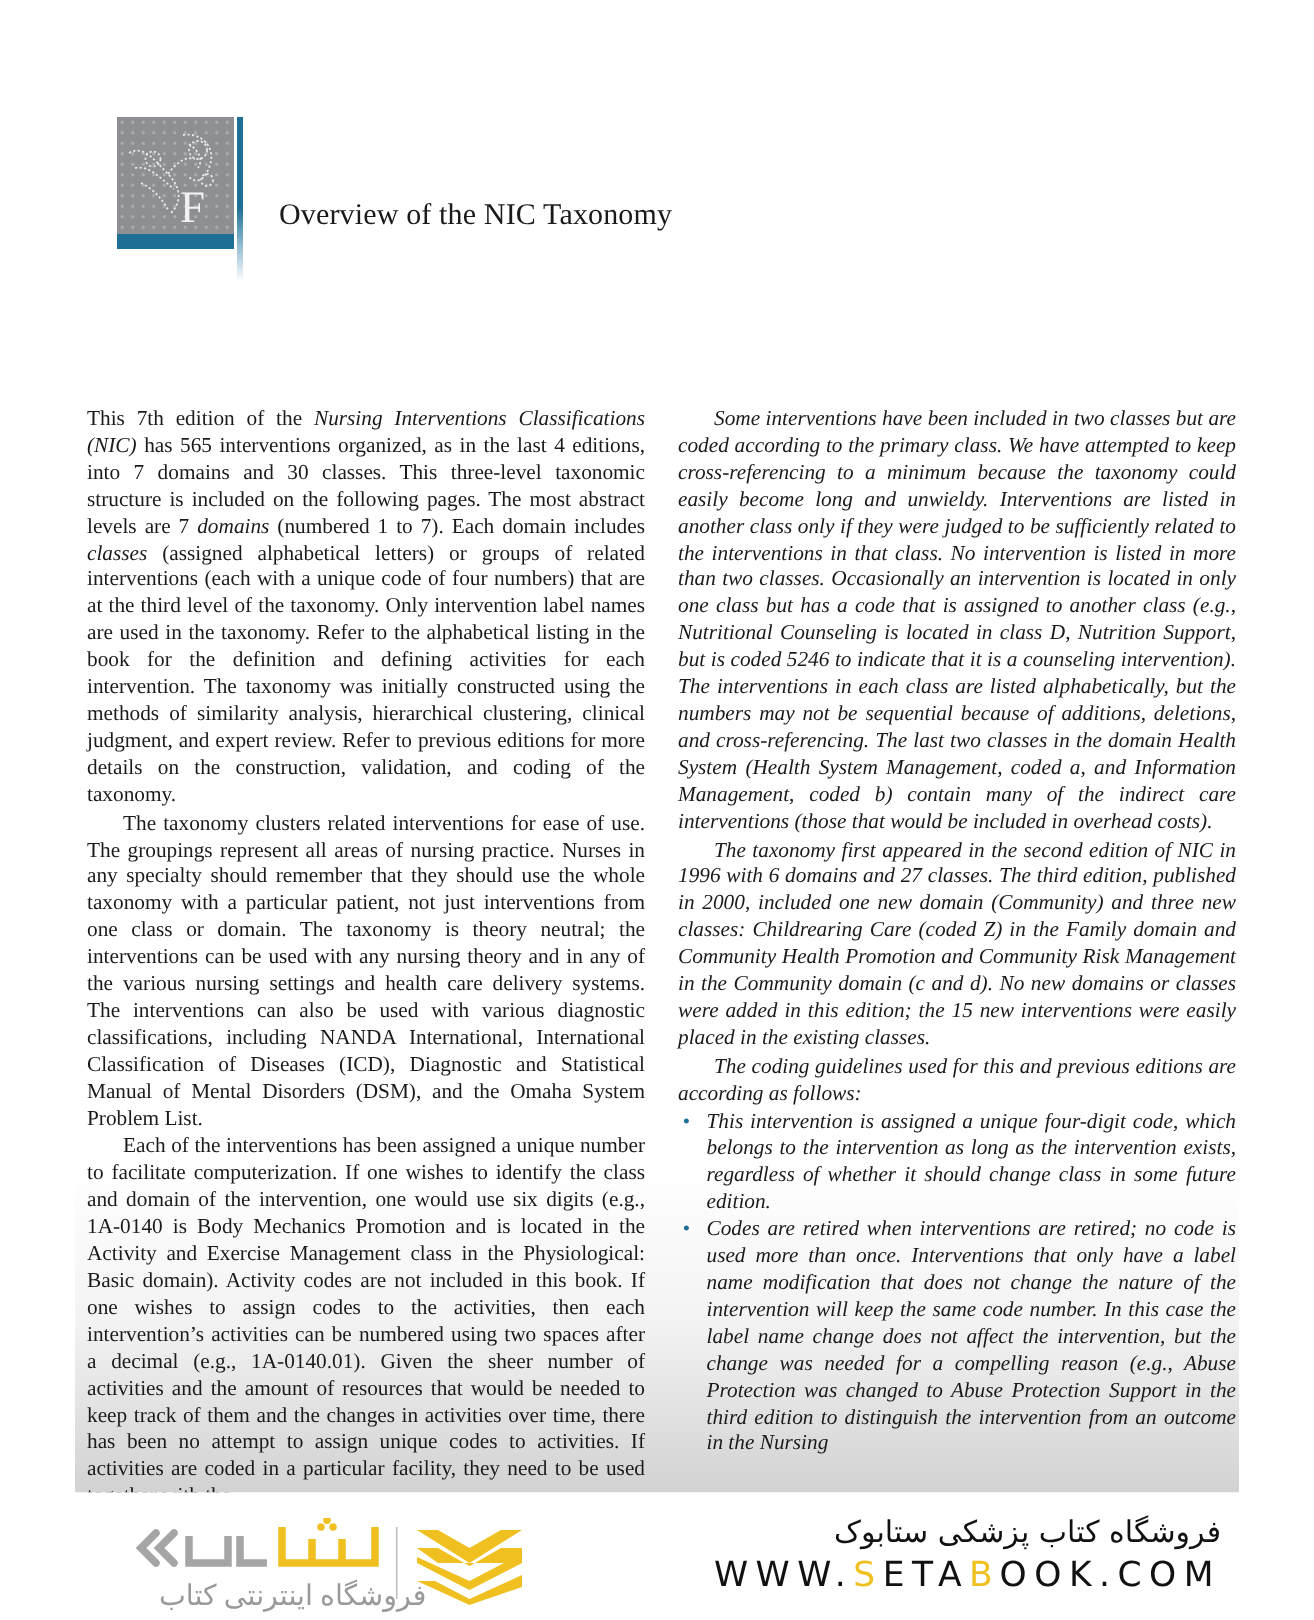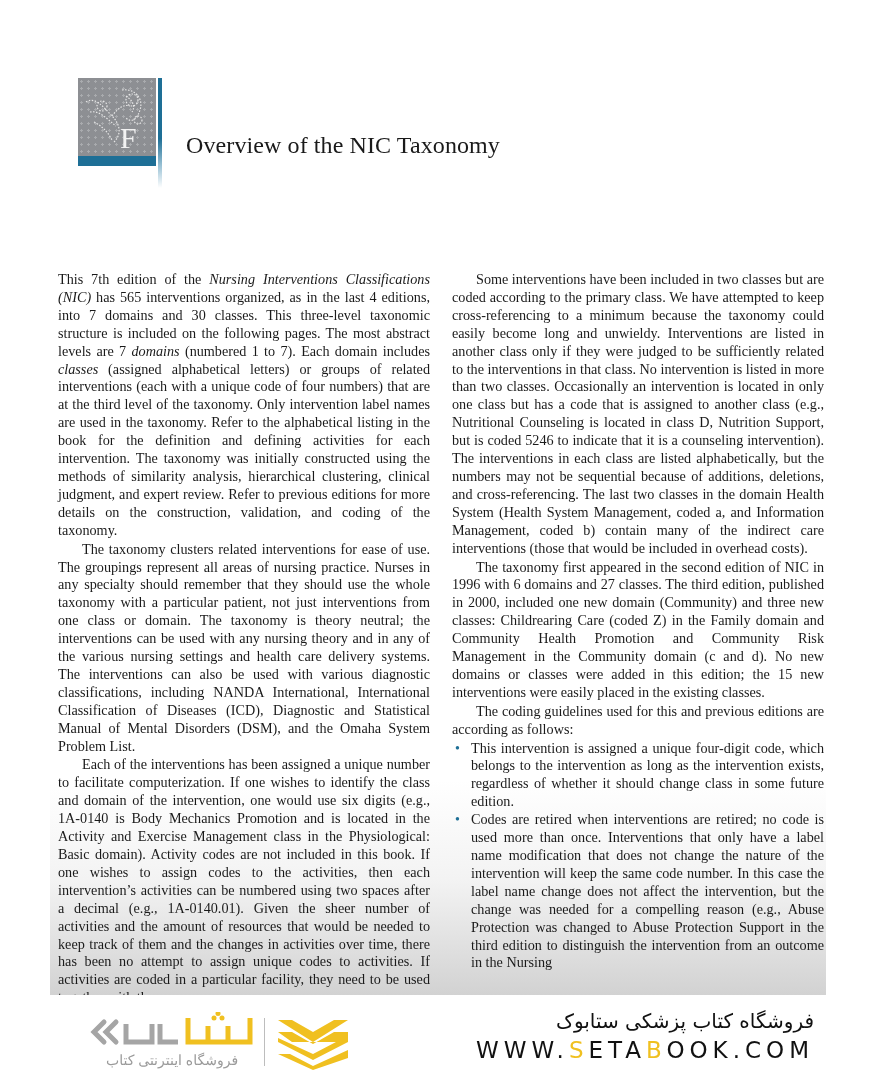--- a/index.html
+++ b/index.html
@@ -8,37 +8,37 @@
     .page { position: absolute; left: 50px; top: 0; width: 776px; height: 995px; overflow: hidden;
       background: linear-gradient(to bottom, #ffffff 0px, #ffffff 780px, #f3f3f3 880px, #dcdcdc 960px, #d2d2d2 995px); }
 
     .chapter-badge { position: absolute; left: 28px; top: 78px; width: 78px; height: 88px; background: #8d8f93;
       background-image: radial-gradient(circle, #a9abae 1.1px, transparent 1.3px); background-size: 7px 7px; }
     .chapter-badge .blue-band { position: absolute; left: 0; bottom: 0; width: 78px; height: 10px; background: #1e6f96; }
     .chapter-badge .floral { position: absolute; left: 4px; top: 4px; width: 70px; height: 72px; }
     .vert-rule { position: absolute; left: 108px; top: 78px; width: 4px; height: 110px;
       background: linear-gradient(to bottom, #1e6f96 0%, #1e6f96 55%, #9cc3d6 80%, rgba(255,255,255,0) 100%); }
 
-    .page-title { position: absolute; left: 136px; top: 132px; font-size: 24px; font-weight: normal; margin: 0; color: #1a1a1a; letter-spacing: 0.1px; white-space: nowrap; }
+    .page-title { position: absolute; left: 136px; top: 132px; font-size: 20px; font-weight: normal; margin: 0; color: #1a1a1a; letter-spacing: 0.1px; white-space: nowrap; }
 
     .col { position: absolute; top: 251px; width: 372px; font-size: 14.2px; line-height: 17.9px; text-align: justify; hyphens: manual; margin-top: 20px; }
     .col-left { left: 8px; }
-    .col-right { left: 402px; }
+    .col-right { left: 402px; font-style: italic; }
     .col p { margin: 0; }
     .col p.indent { text-indent: 24px; }
     .col p + p { margin-top: 1px; }
 
     .bullets { list-style: none; margin: 1px 0 0 0; padding: 0; }
     .bullets li { position: relative; padding-left: 19px; }
     .bullets li .bullet-dot { position: absolute; left: 3px; top: 0; color: #1e6f96; font-size: 14px; }
 
     .watermark { position: absolute; left: 0; top: 995px; width: 876px; height: 85px; background: #ffffff; }
     .logo { position: absolute; left: 90px; top: 17px; width: 260px; height: 60px; }
     .logo .logo-mark { position: absolute; left: 0; top: 0; width: 170px; height: 40px; }
-    .logo .logo-sub { position: absolute; left: 16px; top: 40px; font-family: Liberation Sans, sans-serif; font-size: 14px; color: #9a9a9a; direction: rtl; white-space: nowrap; }
+    .logo .logo-sub { position: absolute; left: 16px; top: 40px; font-family: Liberation Serif, serif; font-size: 19px; color: #9a9a9a; direction: rtl; white-space: nowrap; }
     .logo .divider { position: absolute; left: 174px; top: 6px; width: 1px; height: 48px; background: #bdbdbd; }
     .logo .chevron-logo { position: absolute; left: 188px; top: 4px; width: 70px; height: 54px; }
 
     .store { position: absolute; right: 62px; top: 14px; text-align: right; }
     .store .store-name { font-family: "DejaVu Sans", sans-serif; font-size: 20px; color: #111; direction: rtl; white-space: nowrap; }
     .store .store-url { font-family: "DejaVu Sans", sans-serif; font-size: 23px; letter-spacing: 5px; color: #111; margin-top: 4px; white-space: nowrap; }
     .store .store-url .hl { color: #f0c020; }
   </style>
 </head>
 <body>

